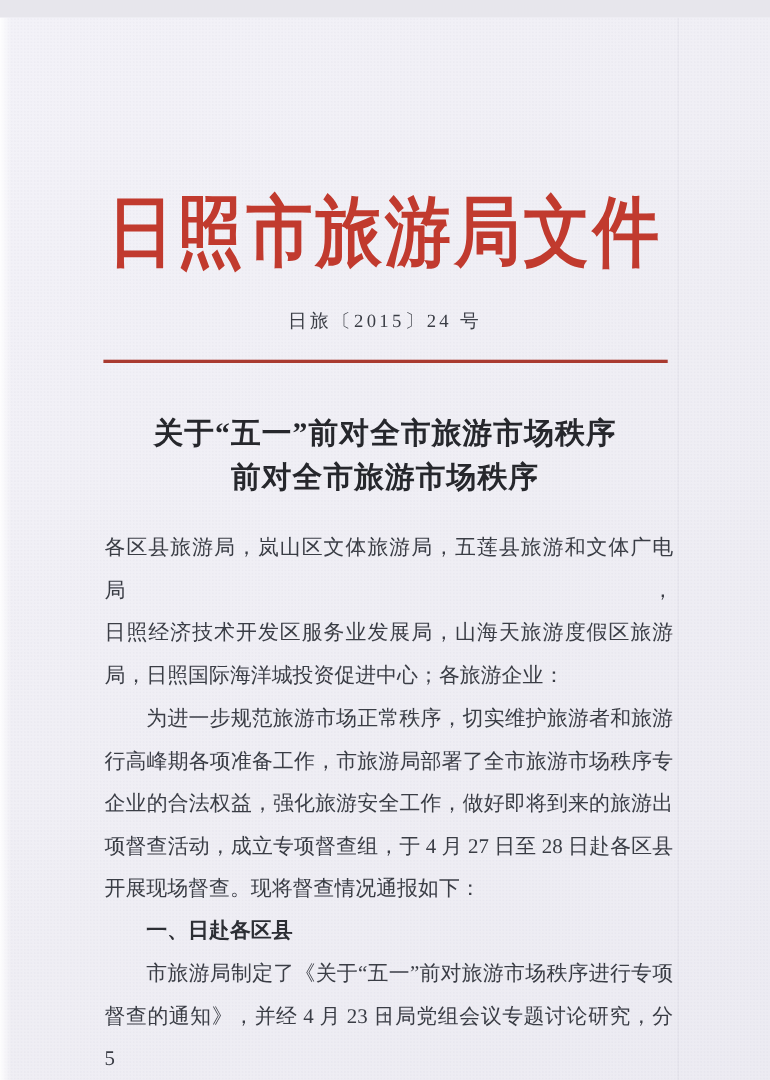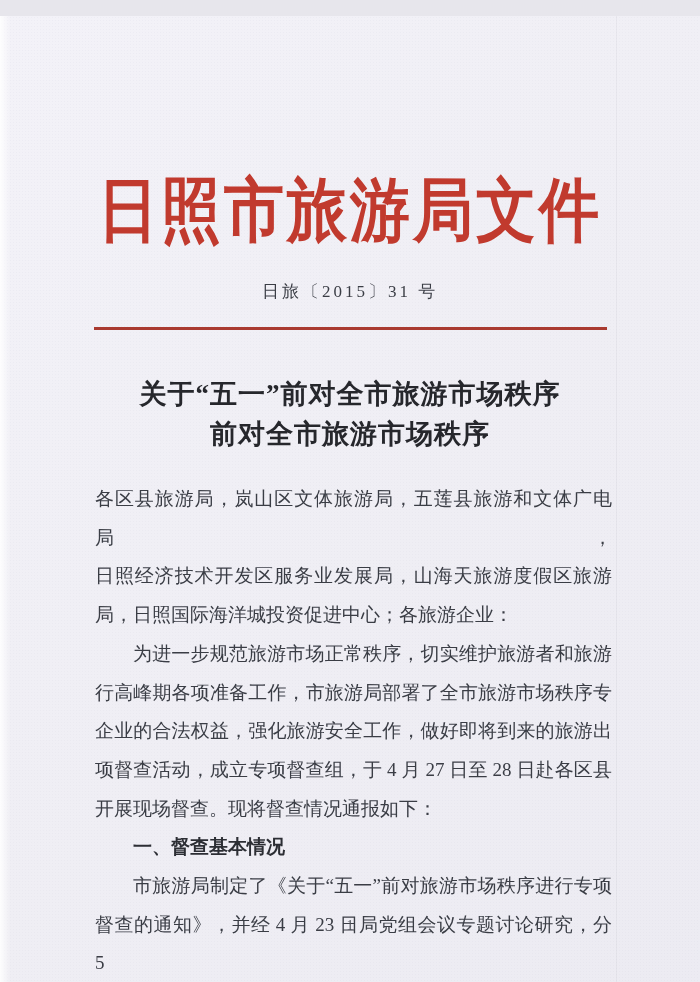--- a/index.html
+++ b/index.html
@@ -105,39 +105,39 @@
 </style>
 </head>
 <body>
 
 <div class="paper">
 
   <div class="letterhead">
     <span class="stretch">日照市旅游局文件</span>
   </div>
 
-  <div class="doc-number">日旅〔2015〕31 号</div>
+  <div class="doc-number">日旅〔2015〕24 号</div>
 
   <div class="red-rule"></div>
 
   <div class="doc-title">
     <div>关于“五一”前对全市旅游市场秩序</div>
     <div>前对全市旅游市场秩序</div>
   </div>
 
   <div class="body-text">
     <div class="line fill">各区县旅游局，岚山区文体旅游局，五莲县旅游和文体广电局，</div>
     <div class="line fill">日照经济技术开发区服务业发展局，山海天旅游度假区旅游</div>
     <div class="line">局，日照国际海洋城投资促进中心；各旅游企业：</div>
     <div class="line fill indent">为进一步规范旅游市场正常秩序，切实维护旅游者和旅游</div>
     <div class="line fill">行高峰期各项准备工作，市旅游局部署了全市旅游市场秩序专</div>
     <div class="line fill">企业的合法权益，强化旅游安全工作，做好即将到来的旅游出</div>
     <div class="line fill">项督查活动，成立专项督查组，于 4 月 27 日至 28 日赴各区县</div>
     <div class="line">开展现场督查。现将督查情况通报如下：</div>
-    <div class="line indent heading">一、督查基本情况</div>
+    <div class="line indent heading">一、日赴各区县</div>
     <div class="line fill indent">市旅游局制定了《关于“五一”前对旅游市场秩序进行专项</div>
     <div class="line fill">督查的通知》，并经 4 月 23 日局党组会议专题讨论研究，分 5</div>
   </div>
 
   <div class="page-number">1</div>
 
   <div class="edge-left"></div>
   <div class="fold-line"></div>
   <div class="edge-bottom"></div>
 

